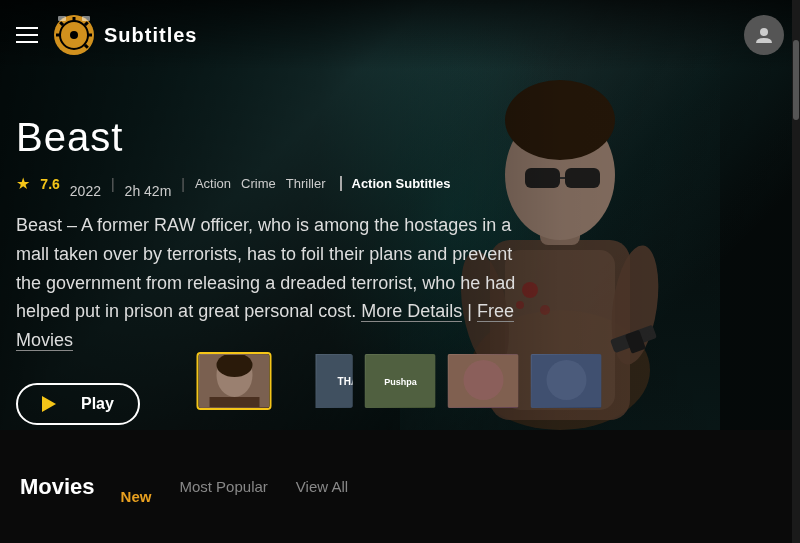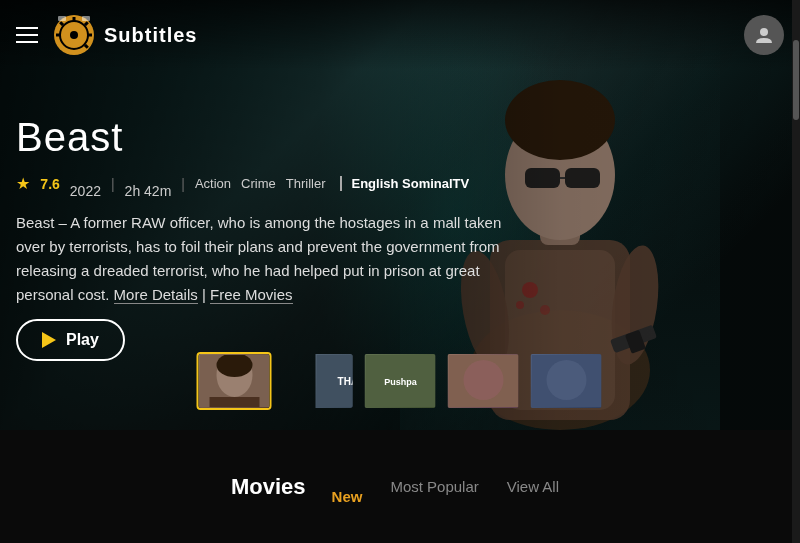--- a/index.html
+++ b/index.html
@@ -155,35 +155,35 @@
     }
     .subtitle-tag {
       color: #fff;
       font-weight: bold;
       font-size: 13px;
       border-left: 2px solid #aaa;
       padding-left: 10px;
       margin-left: 4px;
     }
     .description {
-      font-size: 15px;
+      font-size: 18px;
       line-height: 1.6;
       color: #ddd;
-      margin-bottom: 12px;
+      margin-bottom: 28px;
       max-width: 500px;
     }
     .description a {
       color: #ddd;
       text-decoration: none;
       border-bottom: 1px solid #888;
     }
     .play-btn {
       display: inline-flex;
       align-items: center;
-      gap: 10px;
+      gap: 25px;
       background: transparent;
       border: 2px solid #fff;
       border-radius: 30px;
       padding: 10px 24px;
       color: #fff;
       font-size: 16px;
       font-weight: bold;
       cursor: pointer;
     }
     .play-triangle {
@@ -257,21 +257,20 @@
       bottom: 0;
       left: 0;
       right: 8px;
       height: 113px;
       background: #0a0a0a;
       display: flex;
       align-items: center;
       padding: 0 20px;
       gap: 24px;
       z-index: 10;
-      justify-content: center;
     }
     .movies-label {
       font-size: 22px;
       font-weight: bold;
       color: #fff;
       white-space: nowrap;
     }
     .tab-new {
       font-size: 15px;
       color: #e8a020;
@@ -369,21 +368,21 @@
     <div class="meta-row">
       <span class="star-icon">★</span>
       <span class="rating">7.6</span>
       <span class="year">2022</span>
       <span class="meta-divider">|</span>
       <span class="duration">2h 42m</span>
       <span class="meta-divider">|</span>
       <span class="genre-tag">Action</span>
       <span class="genre-tag">Crime</span>
       <span class="genre-tag">Thriller</span>
-      <span class="subtitle-tag">English SominalTV</span>
+      <span class="subtitle-tag">Action Subtitles</span>
     </div>
     <p class="description">
       <span>Beast – A former RAW officer, who is among the hostages in a mall taken over by terrorists, has to foil their plans and prevent the government from releasing a dreaded terrorist, who he had helped put in prison at great personal cost.</span>
       <a href="#">More Details</a>
       <span> | </span>
       <a href="#">Free Movies</a>
     </p>
     <button class="play-btn">
       <span class="play-triangle"></span>
       <span>Play</span>

